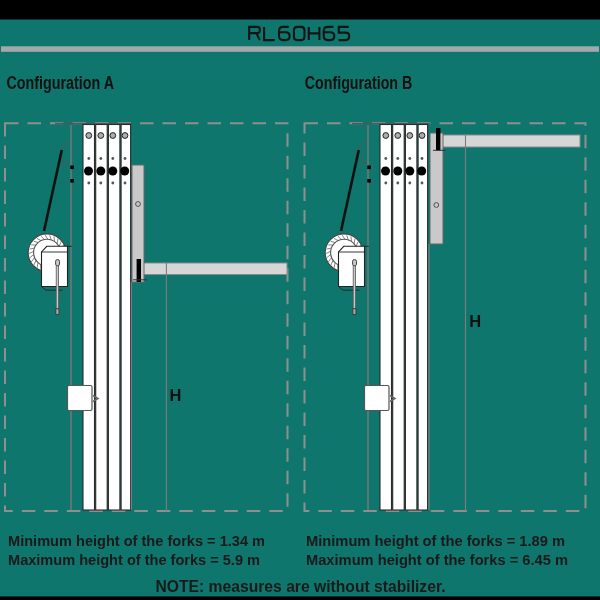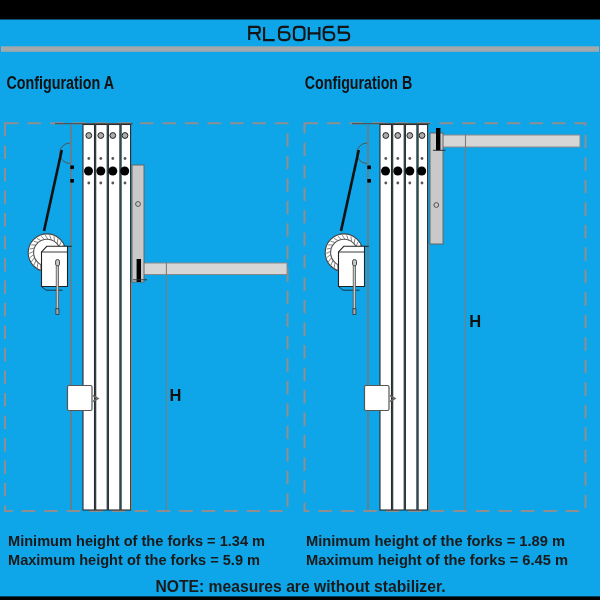--- a/index.html
+++ b/index.html
@@ -1,16 +1,16 @@
 <!DOCTYPE html>
 <html><head>
 <meta charset="utf-8">
 <style>
   html,body{margin:0;padding:0;background:#fff;}
-  #page{position:relative;width:600px;height:600px;overflow:hidden;background:#0ea5e9;
+  #page{position:relative;width:600px;height:600px;overflow:hidden;background:#0f766e;
         font-family:"Liberation Sans", sans-serif;}
   svg{position:absolute;left:0;top:0;}
 </style>
 </head>
 <body>
 <div id="page">
 <svg width="600" height="600" viewBox="0 0 600 600">
 
   <rect x="0" y="0" width="600" height="19.5" fill="#000"></rect>
 

